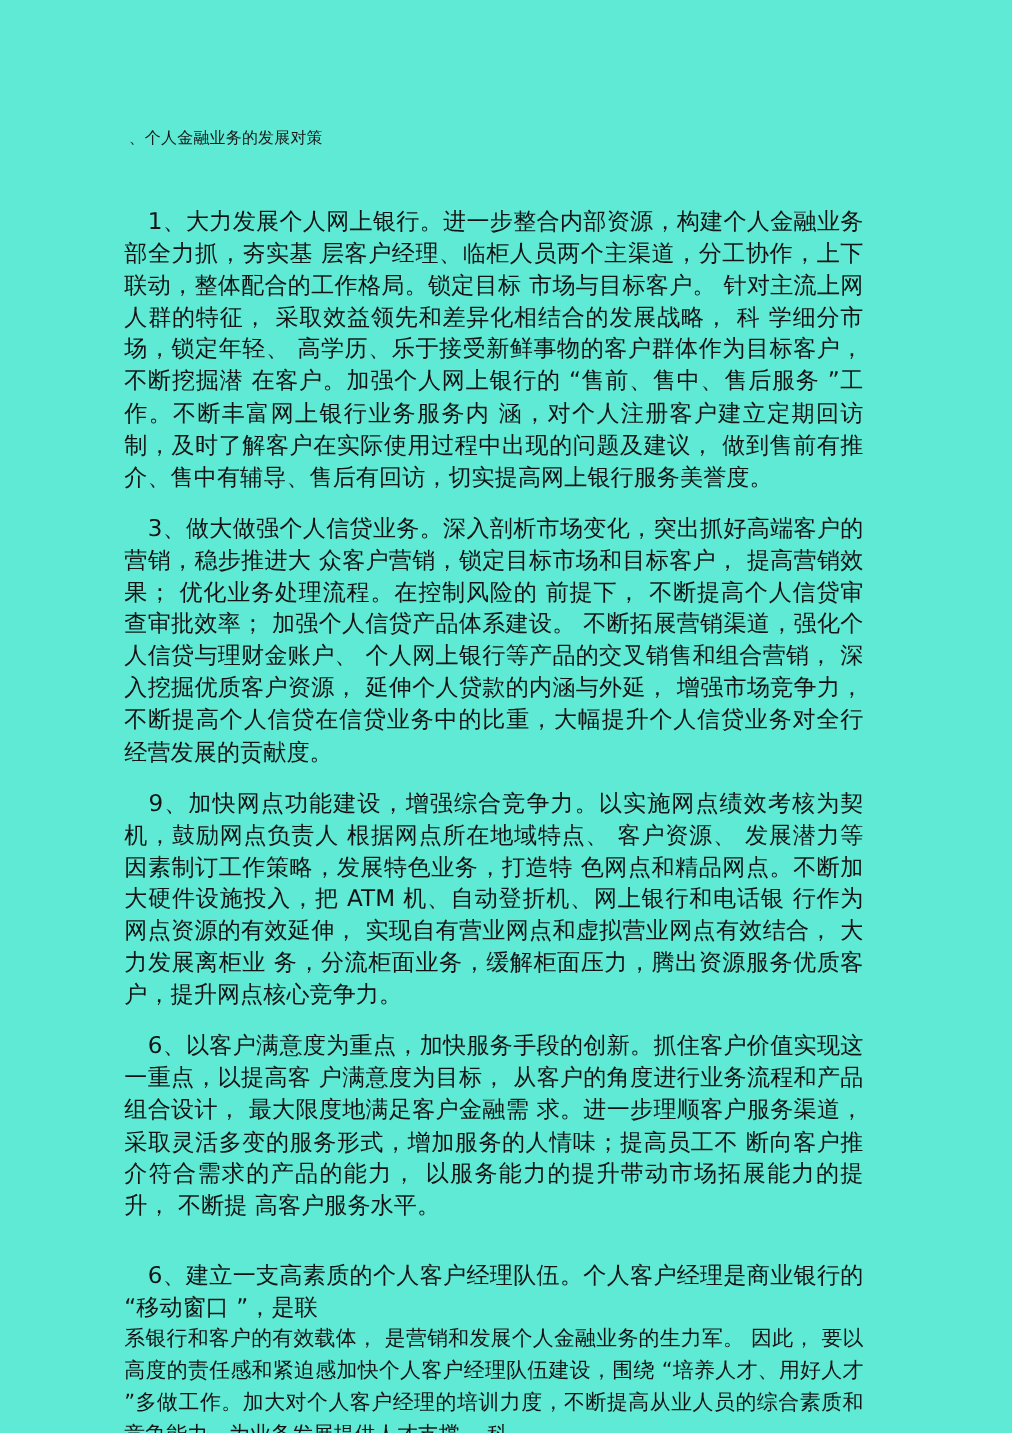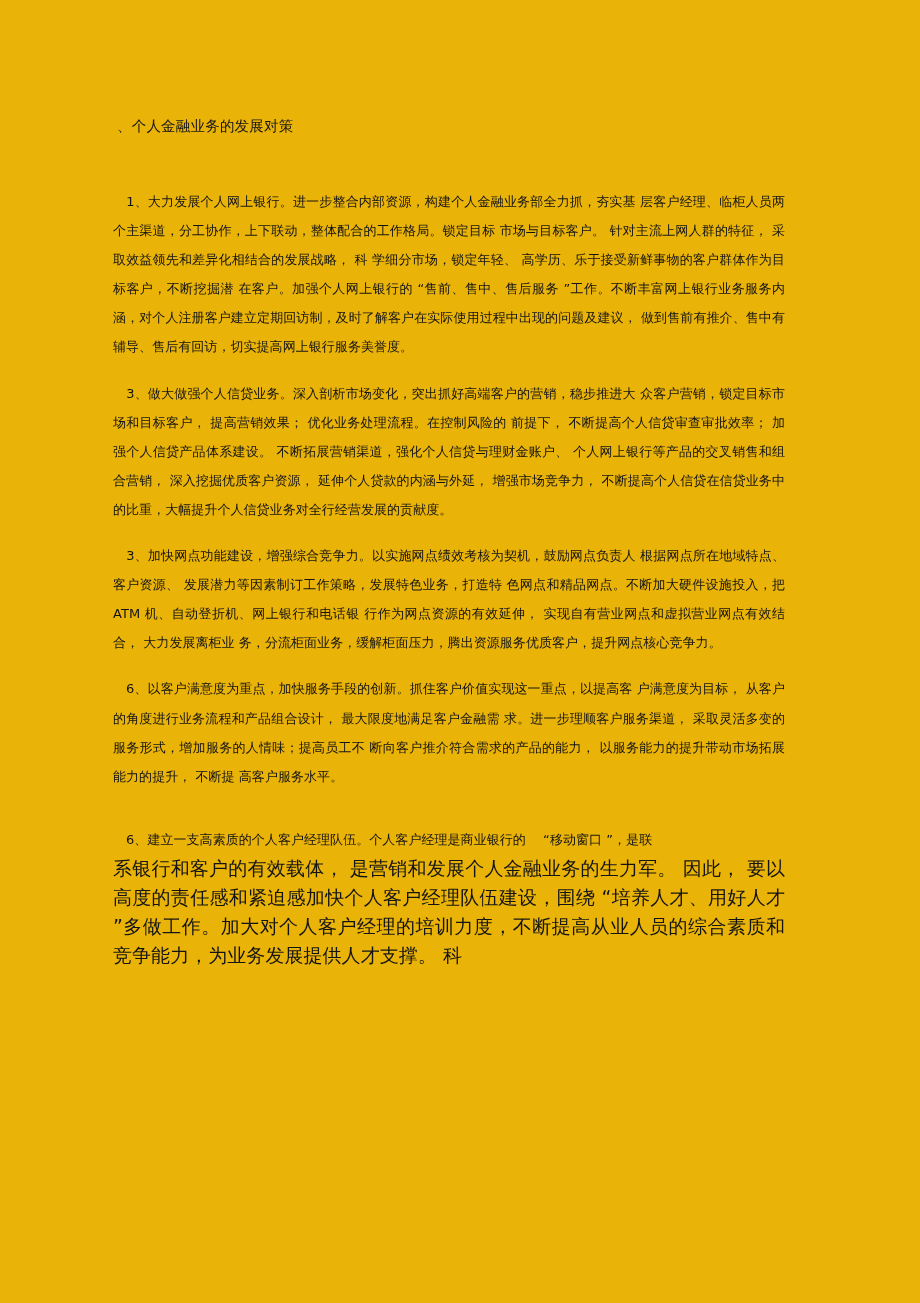--- a/index.html
+++ b/index.html
@@ -4,42 +4,42 @@
 <style>
   html, body {
     margin: 0;
     padding: 0;
     background: #ffffff;
   }
   .page {
     position: relative;
     width: 920px;
     height: 1303px;
-    background: #eab308;
+    background: #5eead4;
     overflow: hidden;
     font-family: "DejaVu Sans", "Liberation Sans", sans-serif;
     color: #1a1a1a;
   }
   .content {
     position: absolute;
     left: 113px;
     top: 112px;
     width: 672px;
   }
   .doc-title {
     font-size: 14.5px;
     line-height: 29px;
     letter-spacing: 0.2px;
     margin: 0 0 0 4px;
     font-weight: normal;
     color: #171717;
     white-space: pre-wrap;
   }
   .para {
-    font-size: 13px;
+    font-size: 21px;
     line-height: 29.1px;
     margin: 0;
     padding: 0;
     letter-spacing: 0.05px;
     color: #141414;
     text-align: justify;
     text-justify: inter-character;
     white-space: pre-wrap;
     word-break: break-all;
   }
@@ -70,21 +70,21 @@
     <div class="doc-title">、个人金融业务的发展对策</div>
 
     <div class="gap-title"></div>
 
     <div class="para">　1、大力发展个人网上银行。进一步整合内部资源，构建个人金融业务部全力抓，夯实基 层客户经理、临柜人员两个主渠道，分工协作，上下联动，整体配合的工作格局。锁定目标 市场与目标客户。 针对主流上网人群的特征， 采取效益领先和差异化相结合的发展战略， 科 学细分市场，锁定年轻、 高学历、乐于接受新鲜事物的客户群体作为目标客户，不断挖掘潜 在客户。加强个人网上银行的 “售前、售中、售后服务 ”工作。不断丰富网上银行业务服务内 涵，对个人注册客户建立定期回访制，及时了解客户在实际使用过程中出现的问题及建议， 做到售前有推介、售中有辅导、售后有回访，切实提高网上银行服务美誉度。</div>
     <div class="gap-para"></div>
 
     <div class="para">　3、做大做强个人信贷业务。深入剖析市场变化，突出抓好高端客户的营销，稳步推进大 众客户营销，锁定目标市场和目标客户， 提高营销效果； 优化业务处理流程。在控制风险的 前提下， 不断提高个人信贷审查审批效率； 加强个人信贷产品体系建设。 不断拓展营销渠道，强化个人信贷与理财金账户、 个人网上银行等产品的交叉销售和组合营销， 深入挖掘优质客户资源， 延伸个人贷款的内涵与外延， 增强市场竞争力， 不断提高个人信贷在信贷业务中的比重，大幅提升个人信贷业务对全行经营发展的贡献度。</div>
     <div class="gap-para"></div>
 
-    <div class="para">　3、加快网点功能建设，增强综合竞争力。以实施网点绩效考核为契机，鼓励网点负责人 根据网点所在地域特点、 客户资源、 发展潜力等因素制订工作策略，发展特色业务，打造特 色网点和精品网点。不断加大硬件设施投入，把 ATM 机、自动登折机、网上银行和电话银 行作为网点资源的有效延伸， 实现自有营业网点和虚拟营业网点有效结合， 大力发展离柜业 务，分流柜面业务，缓解柜面压力，腾出资源服务优质客户，提升网点核心竞争力。</div>
+    <div class="para">　9、加快网点功能建设，增强综合竞争力。以实施网点绩效考核为契机，鼓励网点负责人 根据网点所在地域特点、 客户资源、 发展潜力等因素制订工作策略，发展特色业务，打造特 色网点和精品网点。不断加大硬件设施投入，把 ATM 机、自动登折机、网上银行和电话银 行作为网点资源的有效延伸， 实现自有营业网点和虚拟营业网点有效结合， 大力发展离柜业 务，分流柜面业务，缓解柜面压力，腾出资源服务优质客户，提升网点核心竞争力。</div>
     <div class="gap-para"></div>
 
     <div class="para">　6、以客户满意度为重点，加快服务手段的创新。抓住客户价值实现这一重点，以提高客 户满意度为目标， 从客户的角度进行业务流程和产品组合设计， 最大限度地满足客户金融需 求。进一步理顺客户服务渠道， 采取灵活多变的服务形式，增加服务的人情味；提高员工不 断向客户推介符合需求的产品的能力， 以服务能力的提升带动市场拓展能力的提升， 不断提 高客户服务水平。</div>
     <div class="gap-para"></div>
 
     <div class="gap-para"></div>
 
     <div class="para">　6、建立一支高素质的个人客户经理队伍。个人客户经理是商业银行的 　“移动窗口 ”，是联</div>
     <div class="para-6-cont">系银行和客户的有效载体， 是营销和发展个人金融业务的生力军。 因此， 要以高度的责任感和紧迫感加快个人客户经理队伍建设，围绕 “培养人才、用好人才 ”多做工作。加大对个人客户经理的培训力度，不断提高从业人员的综合素质和竞争能力，为业务发展提供人才支撑。 科</div>
 

